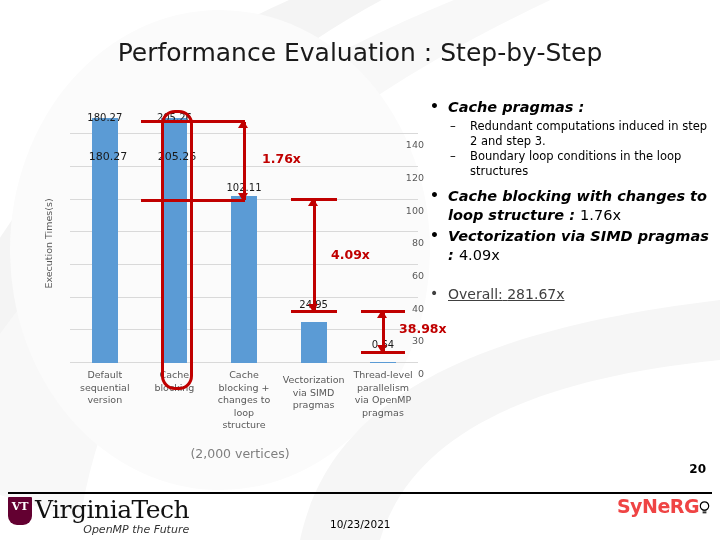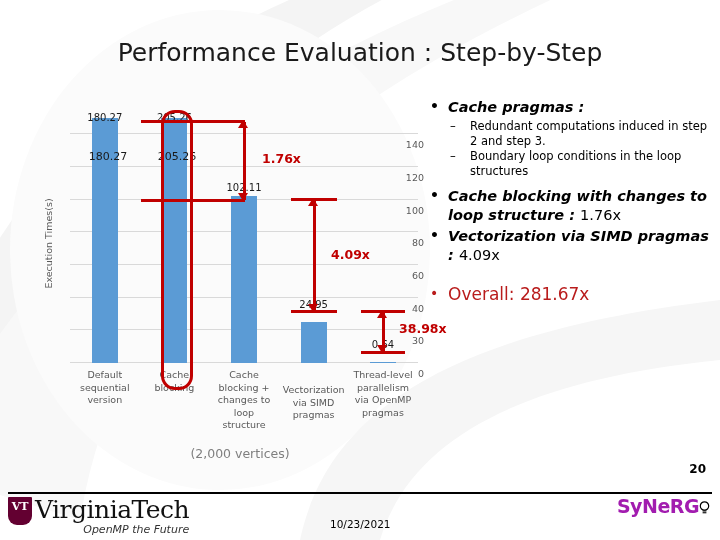--- a/index.html
+++ b/index.html
@@ -191,24 +191,25 @@
   .b2::before {
     content: "\2013";
     position: absolute;
     left: 26px;
     top: 0px;
     font-size: 11.5px;
   }
   .bl-overall {
     position: relative;
     padding-left: 24px;
-    font-size: 17px;
+    font-size: 14px;
     line-height: 19px;
     font-family: "DejaVu Sans", sans-serif;
-    color: #b91c1c;
+    color: #404040;
+    text-decoration: underline;
   }
   .bl-overall::before {
     content: "\2022";
     position: absolute;
     left: 6px;
     top: -1px;
     font-size: 14px;
   }
   .gap { height: 9px; }
 
@@ -284,21 +285,21 @@
   #synergy {
     position: absolute;
     right: 10px;
     top: 496px;
     text-align: right;
   }
   #synergy-logo {
     font-family: "DejaVu Sans", sans-serif;
     font-weight: bold;
     font-size: 19px;
-    color: #a21caf;
+    color: #ef4444;
     letter-spacing: -0.5px;
     line-height: 20px;
   }
   #synergy-url {
     font-family: "DejaVu Sans", sans-serif;
     font-size: 14px;
     color: #000;
     line-height: 17px;
   }
   .bulb {
@@ -363,21 +364,21 @@
     <div class="barlabel" style="left:150.4px; top:4px;">205.26</div>
     <div class="barlabel inside" style="left:153px; top:42px;">205.26</div>
 
     <div class="barlabel" style="left:220px; top:74px;">102.11</div>
     <div class="barlabel" style="left:289.6px; top:191px;">24.95</div>
     <div class="barlabel" style="left:359px; top:231px;">0.64</div>
 
     <div class="catlabel" style="left:80.8px; top:261px; width:62px;">Default sequential version</div>
     <div class="catlabel" style="left:150.4px; top:261px; width:60px;">Cache blocking</div>
     <div class="catlabel" style="left:220px; top:261px; width:62px;">Cache blocking + changes to loop structure</div>
-    <div class="catlabel" style="left:289.6px; top:276px; width:66px;">Vectorization via SIMD pragmas</div>
+    <div class="catlabel" style="left:289.6px; top:266px; width:66px;">Vectorization via SIMD pragmas</div>
     <div class="catlabel" style="left:359px; top:261px; width:68px;">Thread-level parallelism via OpenMP pragmas</div>
 
     <div class="ann-line ann-h" style="left:117px; top:12px; width:104px;"></div>
 
     <div class="ann-line ann-h" style="left:117px; top:91px; width:104px;"></div>
 
     <div class="ann-line ann-v" style="left:218.5px; top:14px; height:78px;"></div>
     <div class="arrowhead arrow-up" style="left:214px; top:12px;"></div>
     <div class="arrowhead arrow-down" style="left:214px; top:85px;"></div>
     <div class="ann-text" style="left:238px; top:43px;">1.76x</div>

